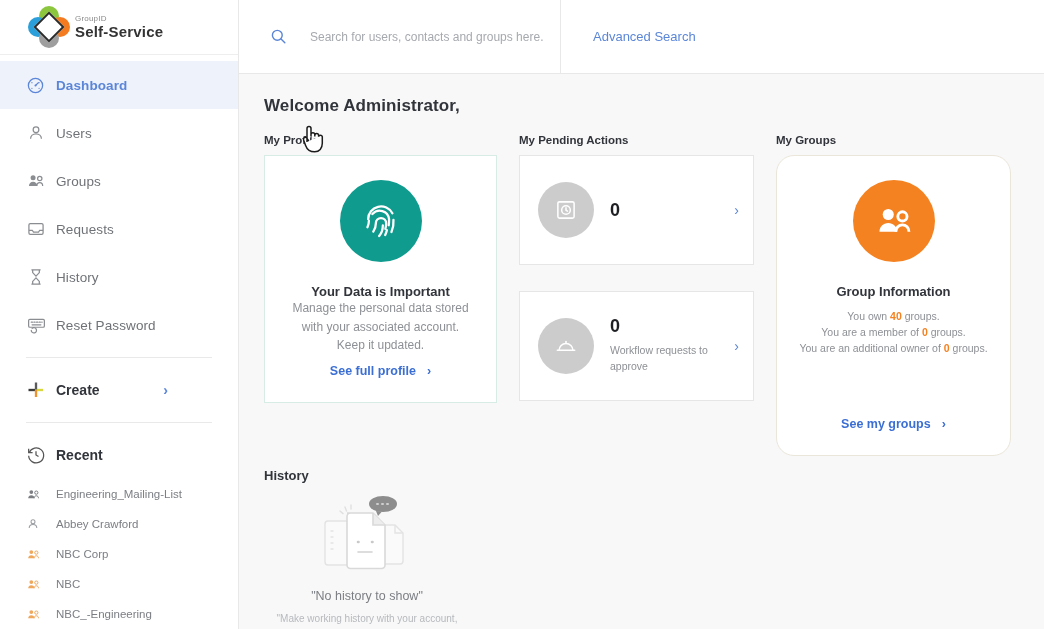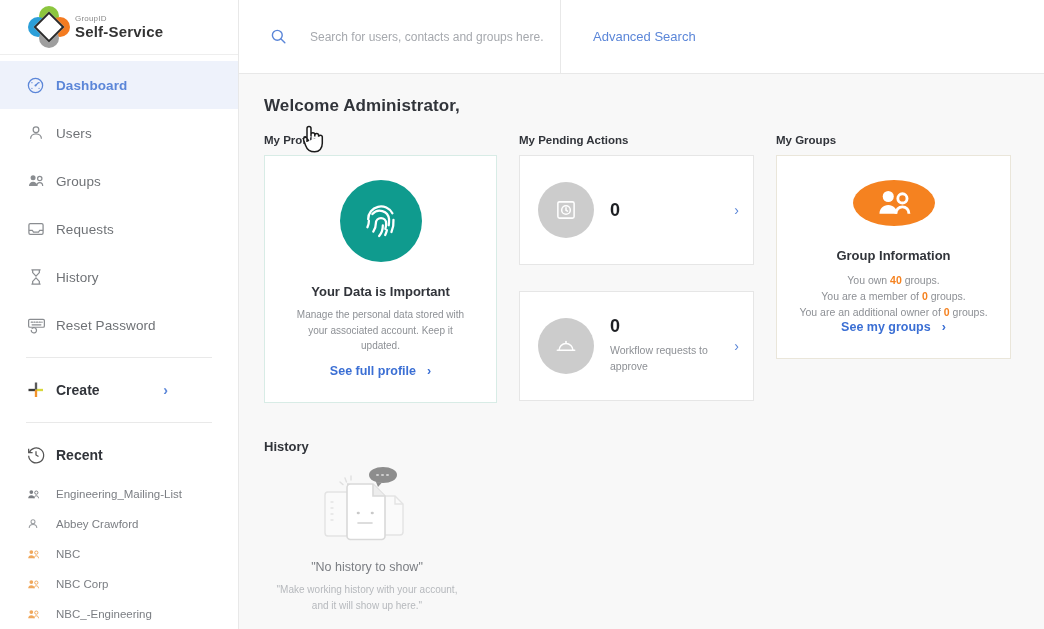--- a/index.html
+++ b/index.html
@@ -93,29 +93,29 @@
 
   .cols { display: flex; padding: 18px 25px 0 25px; gap: 22px; }
   .col { display: flex; flex-direction: column; }
   .col.c1 { width: 233px; }
   .col.c2 { width: 235px; }
   .col.c3 { width: 235px; }
   .col-head { font-size: 11.5px; font-weight: 700; color: #31343a; margin-bottom: 9px; }
 
   .card { background: #fff; border: 1px solid #e6e6e6; }
   .card.profile { border-color: #d8ece6; height: 248px; display: flex; flex-direction: column; align-items: center; }
-  .card.groups  { border-color: #eae6da; height: 204px; display: flex; flex-direction: column; align-items: center; }
+  .card.groups  { border-color: #eae6da; height: 301px; display: flex; flex-direction: column; align-items: center; border-radius: 18px; }
 
   .circle-icon { border-radius: 50%; display: flex; align-items: center; justify-content: center; }
   .circle-icon.teal { width: 82px; height: 82px; background: #0f9b8e; margin-top: 24px; }
   .circle-icon.orange { width: 82px; height: 82px; background: #f58220; margin-top: 24px; }
   .circle-icon.gray { width: 56px; height: 56px; background: #cccccc; flex: 0 0 56px; }
 
   .card-title { font-size: 13px; font-weight: 700; color: #31343a; margin-top: 22px; }
-  .card-desc { font-size: 10px; color: #8d9095; text-align: center; line-height: 1.55; margin-top: 8px; padding: 0 24px; }
+  .card-desc { font-size: 12px; color: #8d9095; text-align: center; line-height: 1.55; margin-top: 0; padding: 0 24px; }
   .card-stats { font-size: 10.5px; color: #8d9095; text-align: center; line-height: 1.5; margin-top: 10px; }
   .card-stats b { color: #f58220; font-weight: 700; }
   .card-link {
     margin-top: auto; margin-bottom: 24px; color: #3b6fd4; font-size: 12.5px;
     font-weight: 700; display: flex; align-items: center; gap: 11px; cursor: pointer; justify-content: space-between;
   }
 
   .action-card {
     background: #fff; border: 1px solid #e6e6e6; height: 110px;
     display: flex; align-items: center; padding: 0 14px 0 18px; margin-bottom: 26px;
@@ -275,33 +275,33 @@
 
       <div class="recent-item">
         <span class="ico" style="color:#f0a85c">
           <svg width="15" height="15" viewBox="0 0 24 24" fill="none" stroke="currentColor" stroke-width="1.6">
             <circle cx="8.5" cy="8" r="3" fill="currentColor" stroke="none"></circle>
             <path d="M3.5 18c0-3 2.2-5 5-5s5 2 5 5" fill="currentColor" stroke="none"></path>
             <circle cx="16.5" cy="9" r="2.6"></circle>
               <path d="M13 18c0-2.4 1.6-4 3.5-4s3.5 1.6 3.5 4"></path>
           </svg>
         </span>
-        <span>NBC</span>
+        <span>NBC Corp</span>
       </div>
 
       <div class="recent-item">
         <span class="ico" style="color:#f0a85c">
           <svg width="15" height="15" viewBox="0 0 24 24" fill="none" stroke="currentColor" stroke-width="1.6">
             <circle cx="8.5" cy="8" r="3" fill="currentColor" stroke="none"></circle>
             <path d="M3.5 18c0-3 2.2-5 5-5s5 2 5 5" fill="currentColor" stroke="none"></path>
             <circle cx="16.5" cy="9" r="2.6"></circle>
               <path d="M13 18c0-2.4 1.6-4 3.5-4s3.5 1.6 3.5 4"></path>
           </svg>
         </span>
-        <span>NBC Corp</span>
+        <span>NBC</span>
       </div>
 
       <div class="recent-item">
         <span class="ico" style="color:#f0a85c">
           <svg width="15" height="15" viewBox="0 0 24 24" fill="none" stroke="currentColor" stroke-width="1.6">
             <circle cx="8.5" cy="8" r="3" fill="currentColor" stroke="none"></circle>
             <path d="M3.5 18c0-3 2.2-5 5-5s5 2 5 5" fill="currentColor" stroke="none"></path>
             <circle cx="16.5" cy="9" r="2.6"></circle>
               <path d="M13 18c0-2.4 1.6-4 3.5-4s3.5 1.6 3.5 4"></path>
           </svg>

